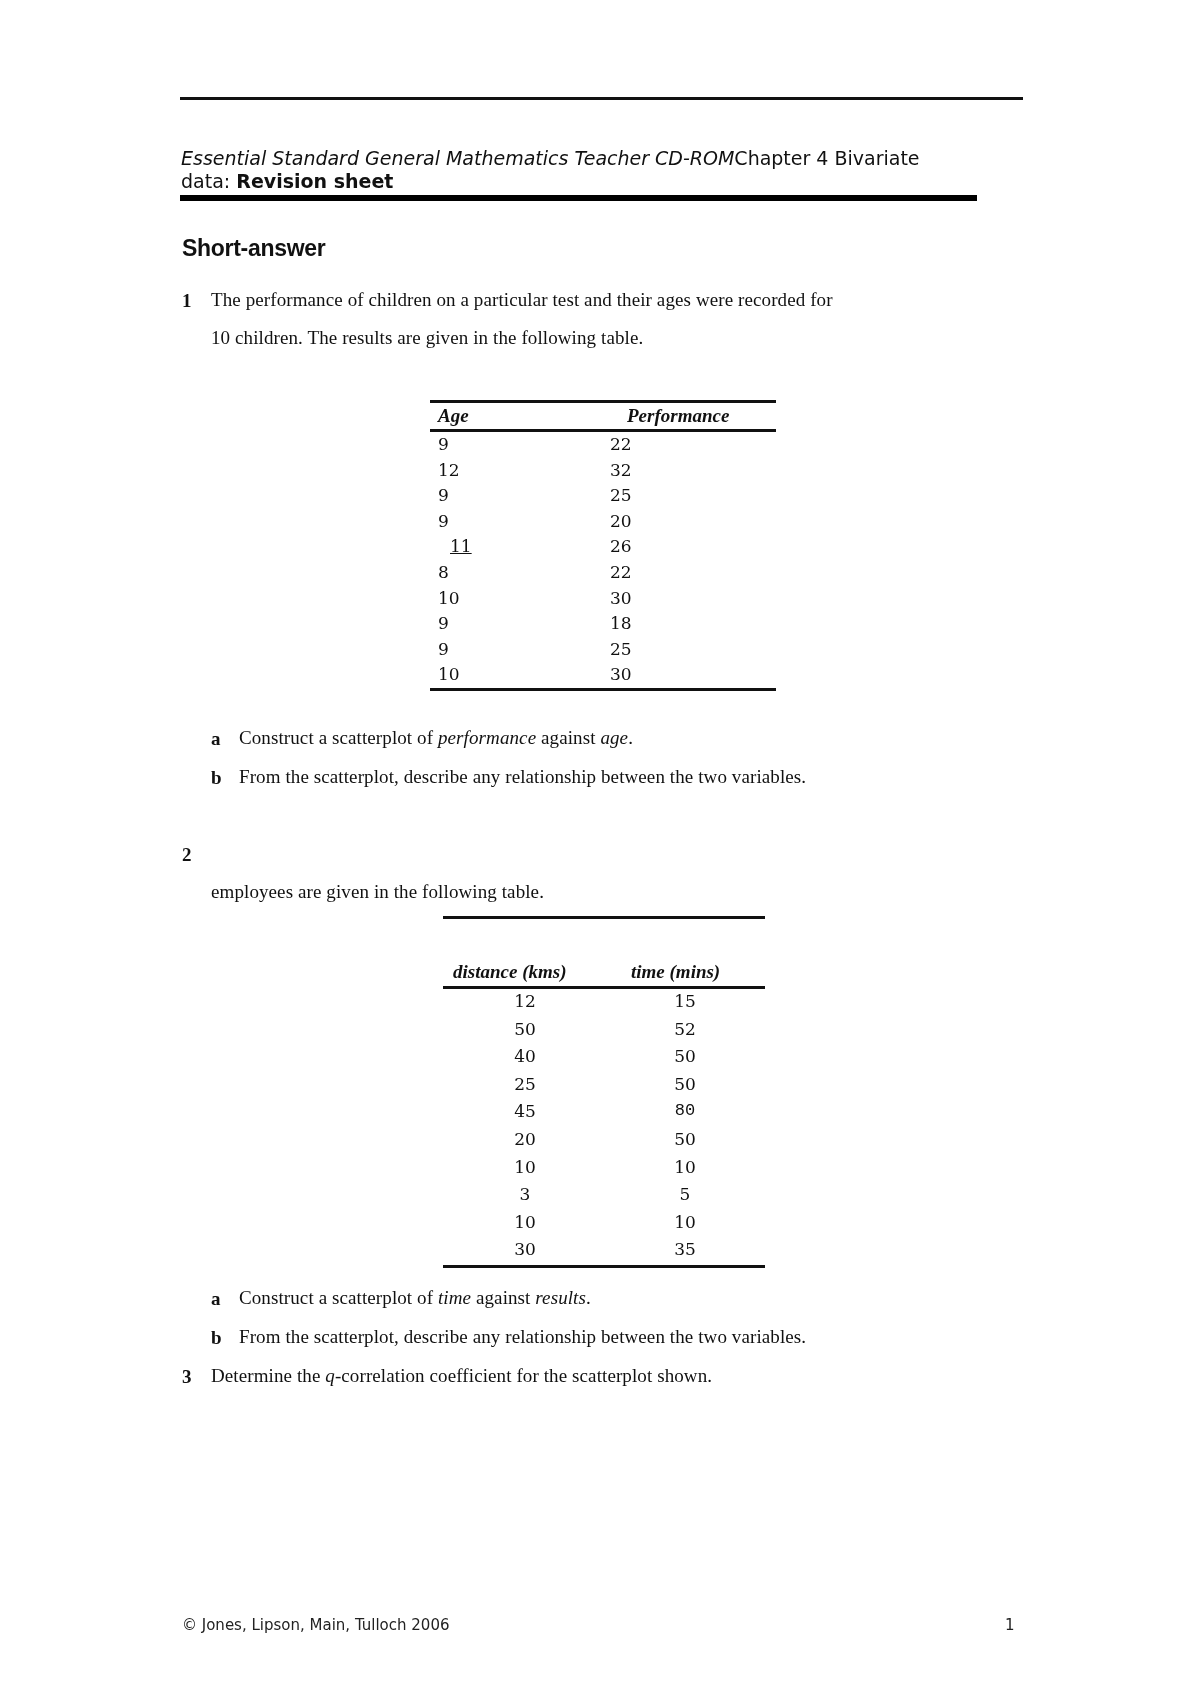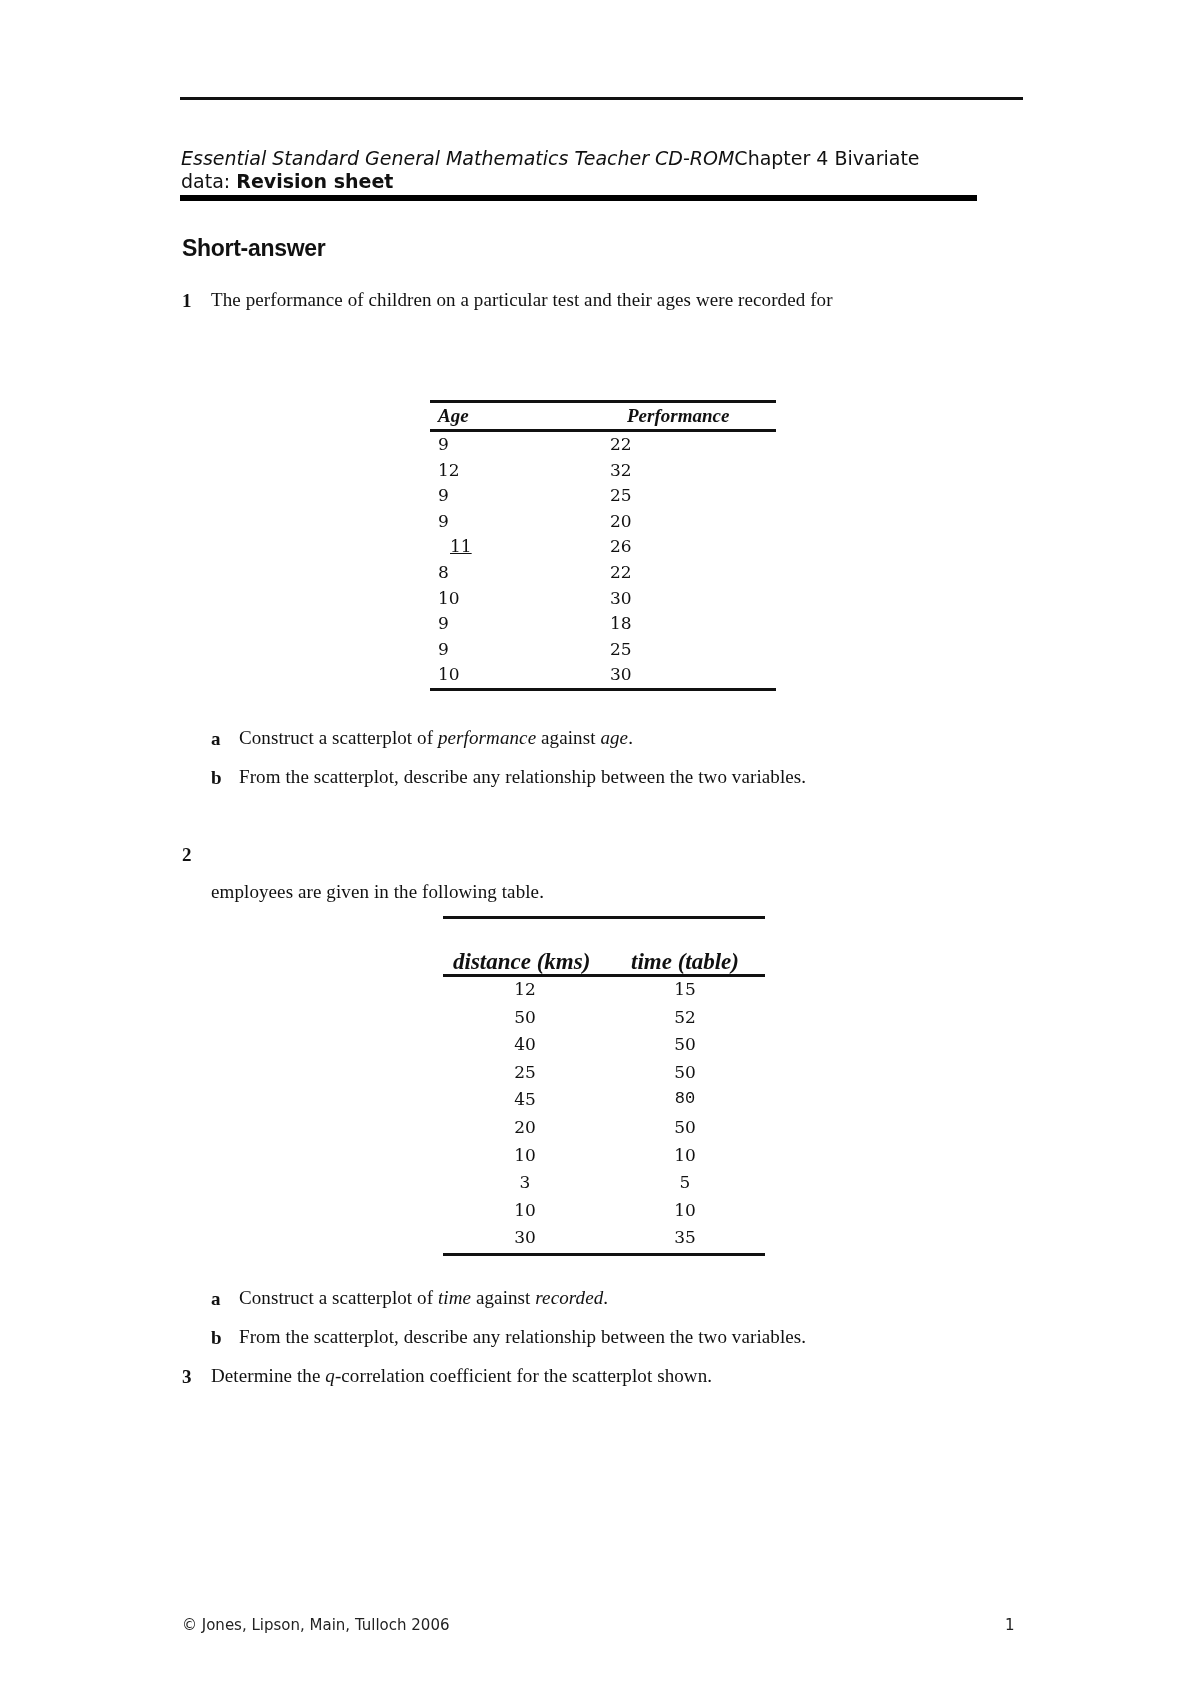--- a/index.html
+++ b/index.html
@@ -21,21 +21,21 @@
     .t1 .head { height: 26px; position: relative; border-bottom: 3px solid #111; font-family: "Liberation Serif", serif; font-style: italic; font-weight: bold; font-size: 19px; }
     .t1 .head span { position: absolute; top: 2px; }
     .t1 .row { height: 25.6px; position: relative; font-family: "DejaVu Serif", serif; font-size: 17px; }
     .t1 .row span { position: absolute; top: 2px; }
     .t1 .bottom { height: 3px; background: #111; }
 
     
     .t2 { left: 443px; top: 916px; width: 322px; }
     .t2 .top { height: 3px; background: #111; }
     .t2 .gap { height: 28px; }
-    .t2 .head { height: 27px; position: relative; border-bottom: 3px solid #111; font-family: "Liberation Serif", serif; font-style: italic; font-weight: bold; font-size: 23px; }
+    .t2 .head { height: 27px; position: relative; border-bottom: 3px solid #111; font-family: "Liberation Serif", serif; font-style: italic; font-weight: bold; font-size: 19px; margin-top: 12px; }
     .t2 .head span { position: absolute; top: 2px; text-align: center; }
     .t2 .row { height: 27.6px; position: relative; font-family: "DejaVu Serif", serif; font-size: 17px; }
     .t2 .row span { position: absolute; top: 2px; text-align: center; width: 80px; }
     .t2 .bottom { height: 3px; background: #111; }
 
     .footer-left { left: 182px; top: 1616px; font-family: "DejaVu Sans", sans-serif; font-size: 15px; color: #222; }
     .footer-right { left: 1005px; top: 1616px; font-family: "DejaVu Sans", sans-serif; font-size: 15px; color: #222; }
   </style>
 </head>
 <body>
@@ -46,20 +46,21 @@
   <span class="it">Essential Standard General Mathematics Teacher CD-ROM</span><span>Chapter 4 Bivariate</span><br>
   <span>data: </span><span class="bd">Revision sheet</span>
 </div>
 <div class="abs rule-header"></div>
 
 <div class="abs section-title">Short-answer</div>
 
 <div class="qlabel" style="left:182px; top:290px;">1</div>
 <div class="para" style="left:211px; top:281px;">
   <span>The performance of children on a particular test and their ages were recorded for</span><br>
+  <span>10 children. The results are given in the following table.</span>
 </div>
 
 <div class="abs t1">
   <div class="top"></div>
   <div class="head">
     <span style="left:8px;">Age</span>
     <span style="left:197px;">Performance</span>
   </div>
   <div class="row">
       <span style="left:8px;">9</span>
@@ -114,21 +115,21 @@
 <div class="para" style="left:211px; top:835px;">
   <br>
   <span>employees are given in the following table.</span>
 </div>
 
 <div class="abs t2">
   <div class="top"></div>
   <div class="gap"></div>
   <div class="head">
     <span style="left:10px;">distance (kms)</span>
-    <span style="left:188px;">time (table)</span>
+    <span style="left:188px;">time (mins)</span>
   </div>
   <div class="row">
       <span style="left:42px;">12</span>
       <span style="left:202px;">15</span>
     </div>
   <div class="row">
       <span style="left:42px;">50</span>
       <span style="left:202px;">52</span>
     </div>
   <div class="row">
@@ -160,21 +161,21 @@
       <span style="left:202px;">10</span>
     </div>
   <div class="row">
       <span style="left:42px;">30</span>
       <span style="left:202px;">35</span>
     </div>
   <div class="bottom"></div>
 </div>
 
 <div class="qlabel" style="left:211px; top:1288px;">a</div>
-<div class="para" style="left:239px; top:1279px;"><span>Construct a scatterplot of </span><i>time</i><span> against </span><i>recorded</i><span>.</span></div>
+<div class="para" style="left:239px; top:1279px;"><span>Construct a scatterplot of </span><i>time</i><span> against </span><i>results</i><span>.</span></div>
 
 <div class="qlabel" style="left:211px; top:1327px;">b</div>
 <div class="para" style="left:239px; top:1318px;">From the scatterplot, describe any relationship between the two variables.</div>
 
 <div class="qlabel" style="left:182px; top:1366px;">3</div>
 <div class="para" style="left:211px; top:1357px;"><span>Determine the </span><i>q</i><span>-correlation coefficient for the scatterplot shown.</span></div>
 
 <div class="abs footer-left">© Jones, Lipson, Main, Tulloch 2006</div>
 <div class="abs footer-right">1</div>
 

